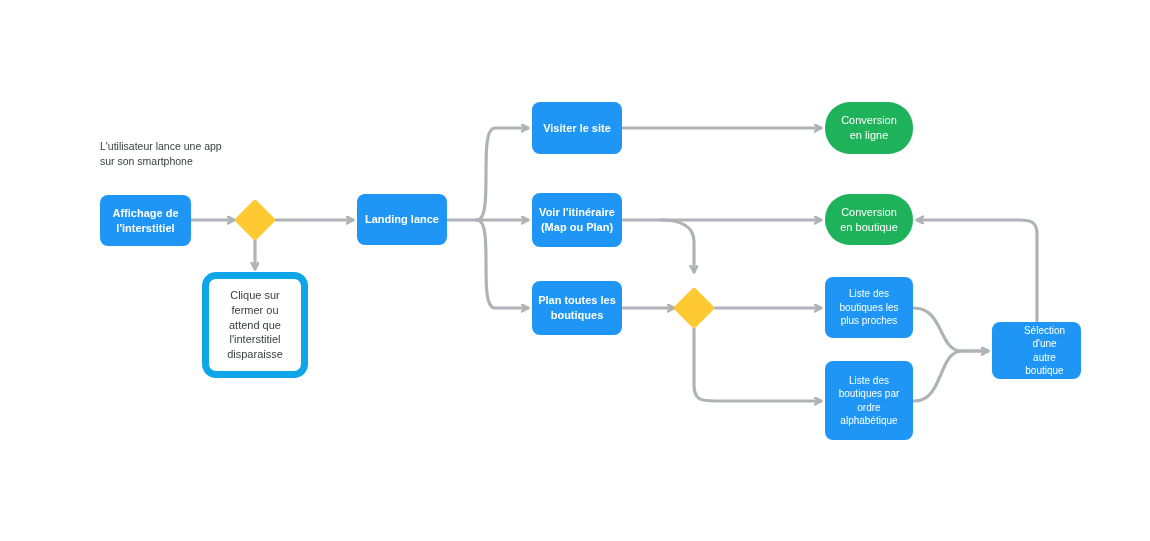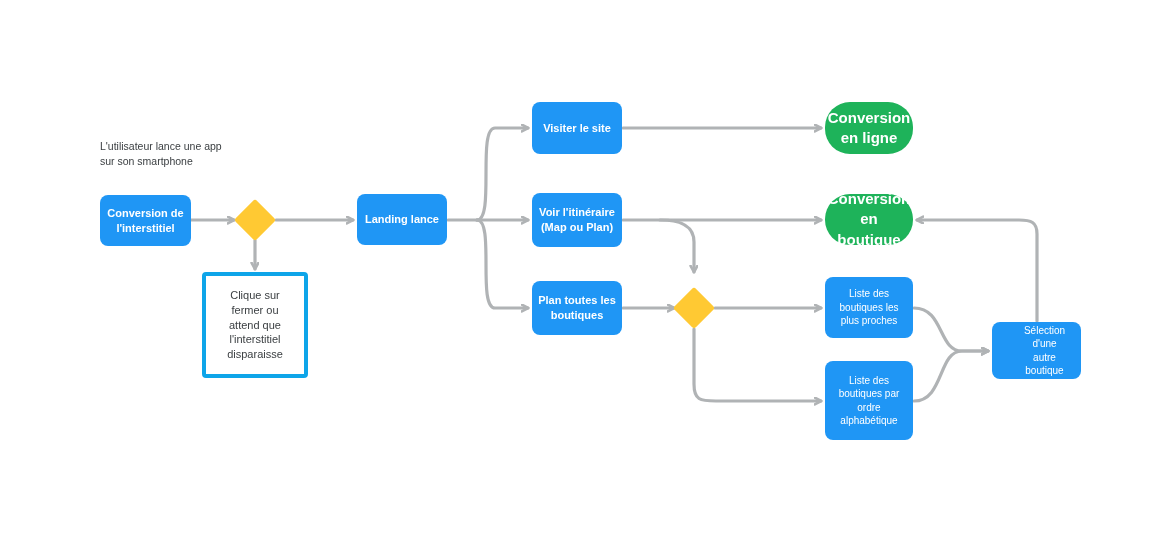--- a/index.html
+++ b/index.html
@@ -16,24 +16,24 @@
     display:flex;align-items:center;justify-content:center;
     text-align:center;
     border-radius:8px;
     box-sizing:border-box;
     line-height:1.35;
   }
   .node .lbl{display:block;padding:0 6px;}
 
   .node.blue{background:#1f96f5;color:#ffffff;font-weight:bold;font-size:11px;}
   .node.blue.soft{font-weight:normal;font-size:10px;}
-  .node.green{background:#1eb35a;color:#ffffff;font-weight:bold;font-size:15px;border-radius:25px;}
+  .node.green{background:#1eb35a;color:#ffffff;font-weight:normal;font-size:11px;border-radius:25px;}
   .node.plain{
-    background:#ffffff;color:#3c4043;border:4px solid #0ea5e9;
-    font-weight:normal;font-size:11px;border-radius:4px;
+    background:#ffffff;color:#3c4043;border:7px solid #0ea5e9;
+    font-weight:normal;font-size:11px;border-radius:14px;
   }
 
   .diamond{
     position:absolute;width:30px;height:30px;
     background:#ffc933;transform:rotate(45deg);border-radius:3px;
   }
 
   .caption{
     position:absolute;color:#3c4043;font-size:10.5px;line-height:1.45;
     white-space:pre-line;
@@ -82,21 +82,21 @@
       <path d="M914,401 C944,401 938,351 962,351 L988,351"></path>
 
       <path d="M1037,321 L1037,234 C1037,222 1031,220 1019,220 L917,220"></path>
     </g>
   </svg>
 
   <div class="caption" style="left:100px;top:139px;width:150px;">L'utilisateur lance une app
 sur son smartphone</div>
 
   <div class="node blue" style="left:100px;top:195px;width:91px;height:51px;">
-    <span class="lbl" style="white-space:pre-line;">Conversion de
+    <span class="lbl" style="white-space:pre-line;">Affichage de
 l'interstitiel</span>
   </div>
 
   <div class="diamond" style="left:240px;top:205px;"></div>
 
   <div class="node plain" style="left:202px;top:272px;width:106px;height:106px;">
     <span class="lbl" style="white-space:pre-line;">Clique sur
 fermer ou
 attend que
 l'interstitiel

